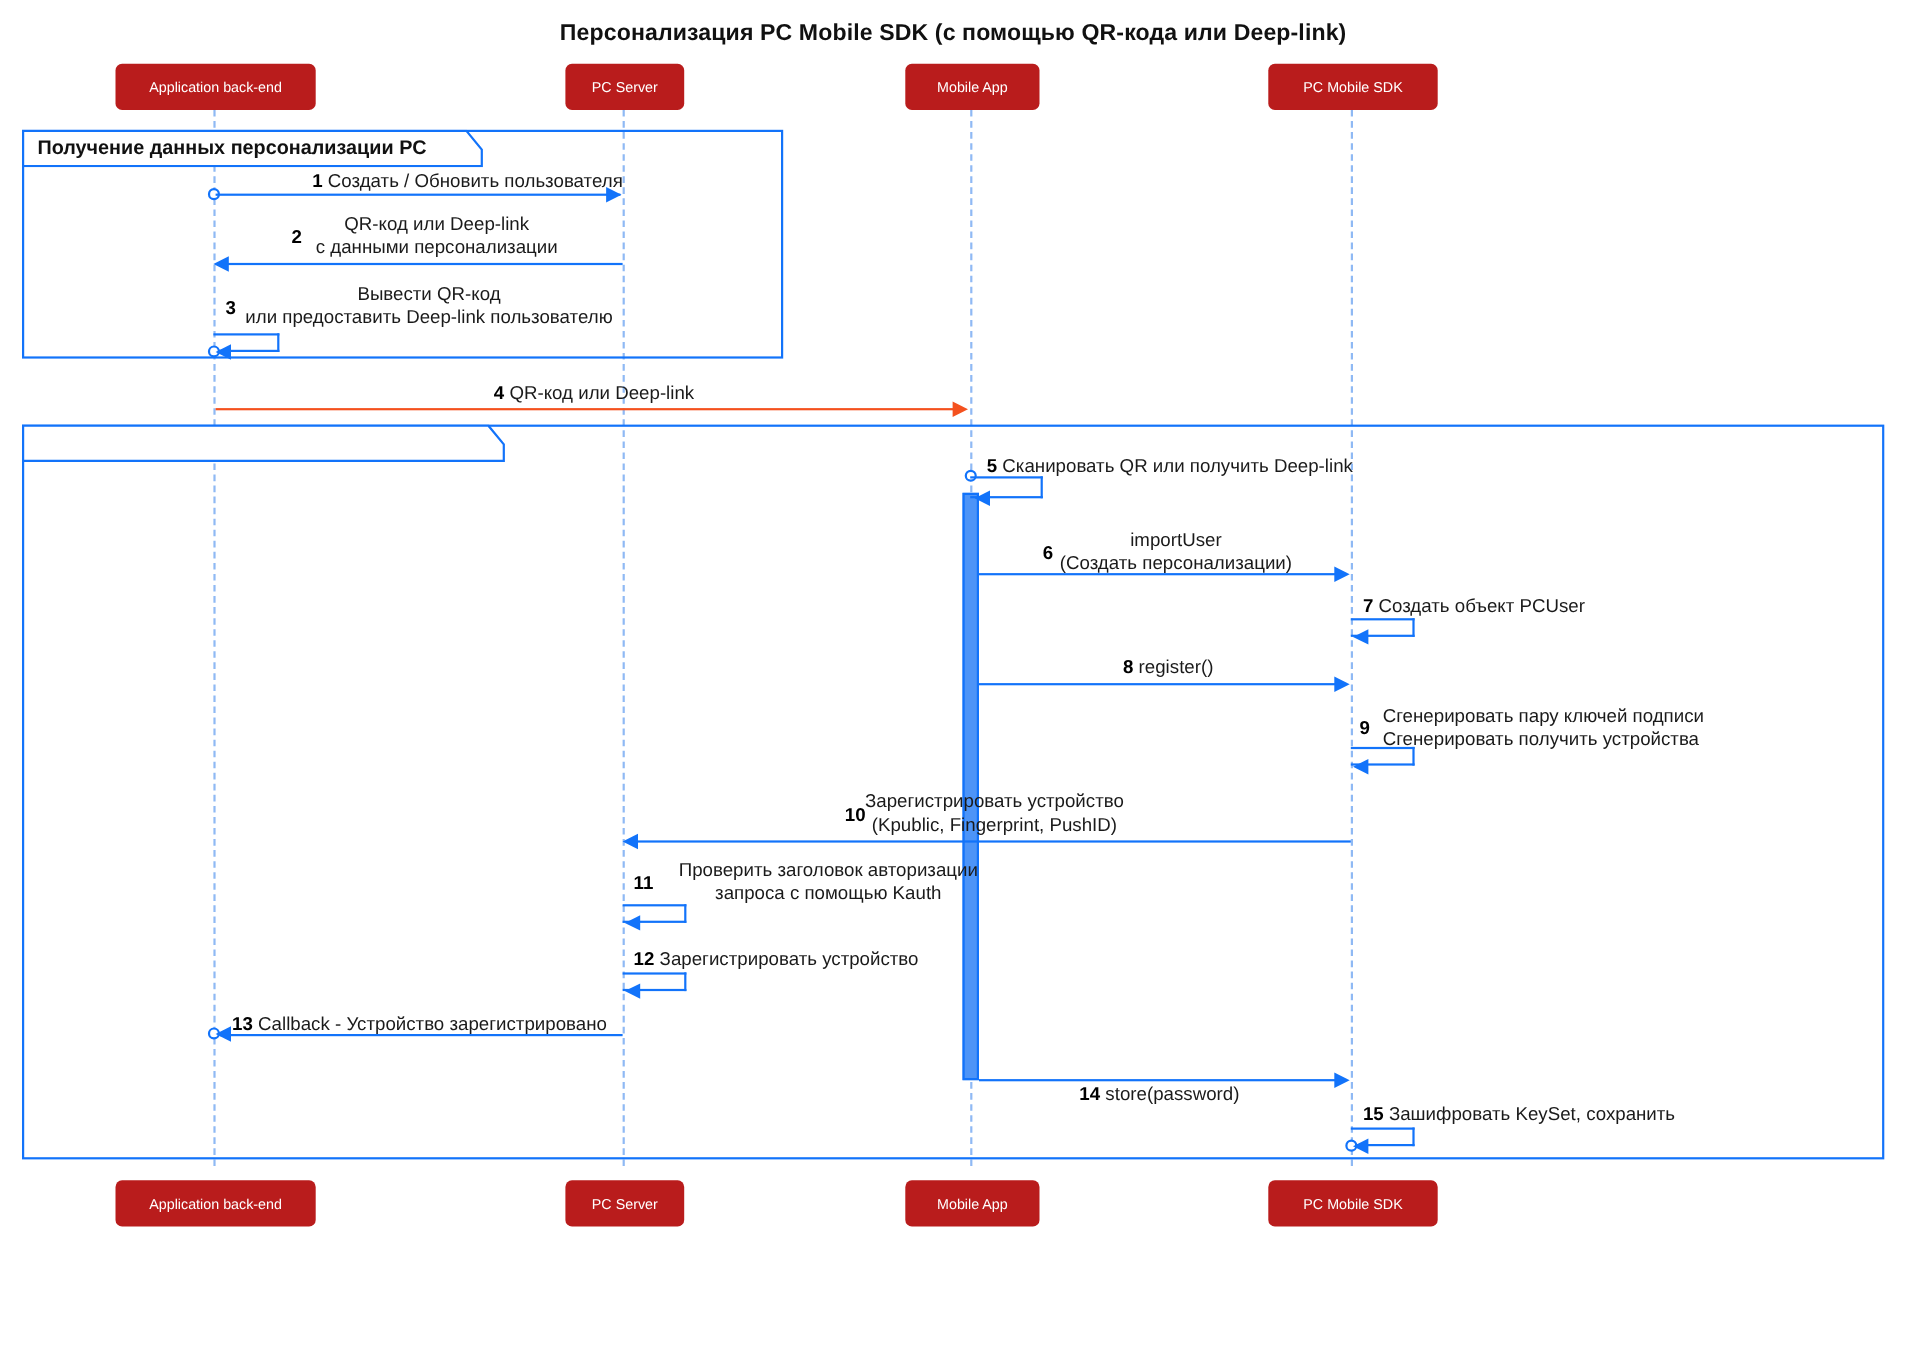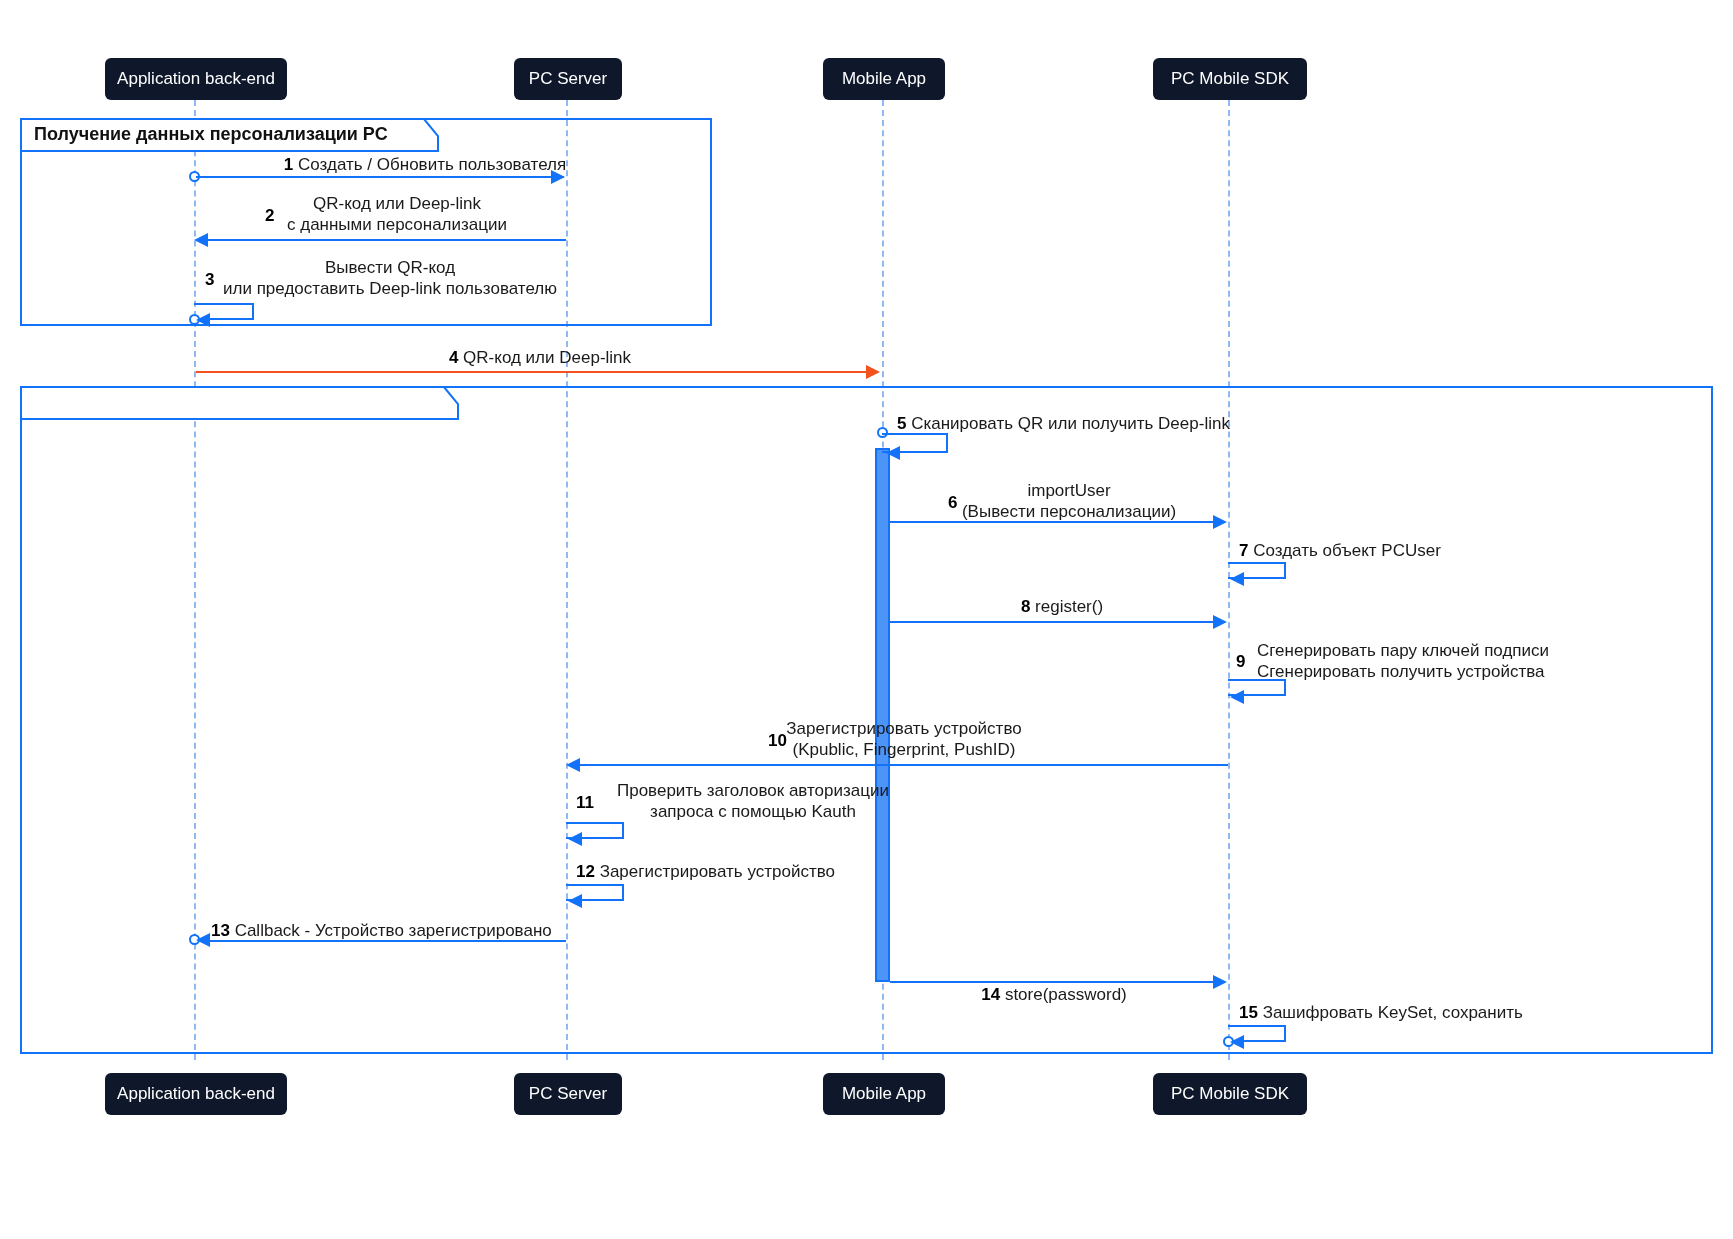--- a/index.html
+++ b/index.html
@@ -16,22 +16,22 @@
   
   .diagram-title{
     position:absolute;top:18px;left:0;width:1733px;
     text-align:center;font-size:21px;font-weight:bold;
     color:#111111;letter-spacing:.1px;
   }
 
   
   .participant{
     position:absolute;height:42px;
-    background:#0f172a;border-radius:6px;
-    color:#ffffff;font-size:17px;
+    background:#b91c1c;border-radius:6px;
+    color:#ffffff;font-size:13px;
     display:flex;align-items:center;justify-content:center;
     white-space:nowrap;padding:0 16px;box-sizing:border-box;
   }
 
   
   .lifeline{
     position:absolute;width:0;
     border-left:2px dashed #8FB9F4;
   }
 
@@ -92,20 +92,21 @@
   .activation{
     position:absolute;box-sizing:border-box;
     background:#4D94F7;border:2px solid #1273FA;
   }
 </style>
 </head>
 <body>
 
 <div id="canvas">
 
+  <div class="diagram-title">Персонализация PC Mobile SDK (с помощью QR-кода или Deep-link)</div>
 
   <div class="lifeline abs" style="left:194px; top:100px; height:960px;"></div>
   <div class="lifeline abs" style="left:566px; top:100px; height:960px;"></div>
   <div class="lifeline abs" style="left:882px; top:100px; height:960px;"></div>
   <div class="lifeline abs" style="left:1228px;top:100px; height:960px;"></div>
 
   <div class="participant" style="left:105px; top:58px; width:182px;">Application back-end</div>
   <div class="participant" style="left:514px; top:58px; width:108px;">PC Server</div>
   <div class="participant" style="left:823px; top:58px; width:122px;">Mobile App</div>
   <div class="participant" style="left:1153px;top:58px; width:154px;">PC Mobile SDK</div>
@@ -162,21 +163,21 @@
   <div class="msg-label" style="left:897px; top:414px;">
     <span class="num">5 </span>
     <span>Сканировать QR или получить Deep-link</span>
   </div>
   <div class="msg-circle" style="left:877px; top:427px;"></div>
   <div class="self-loop" style="left:882px; top:433px; width:66px; height:20px;"></div>
   <div class="arrow-head arrow-left" style="left:886px; top:446px;"></div>
 
   <div class="msg-label lbl-center" style="left:1069px; top:481px;">
     <div>importUser</div>
-    <div>(Вывести персонализации)</div>
+    <div>(Создать персонализации)</div>
   </div>
   <div class="msg-label" style="left:948px; top:493px;">
     <span class="num">6</span>
   </div>
   <div class="msg-line" style="left:890px; top:521px; width:326px;"></div>
   <div class="arrow-head arrow-right" style="left:1213px; top:515px;"></div>
 
   <div class="msg-label" style="left:1239px; top:541px;">
     <span class="num">7 </span>
     <span>Создать объект PCUser</span>

